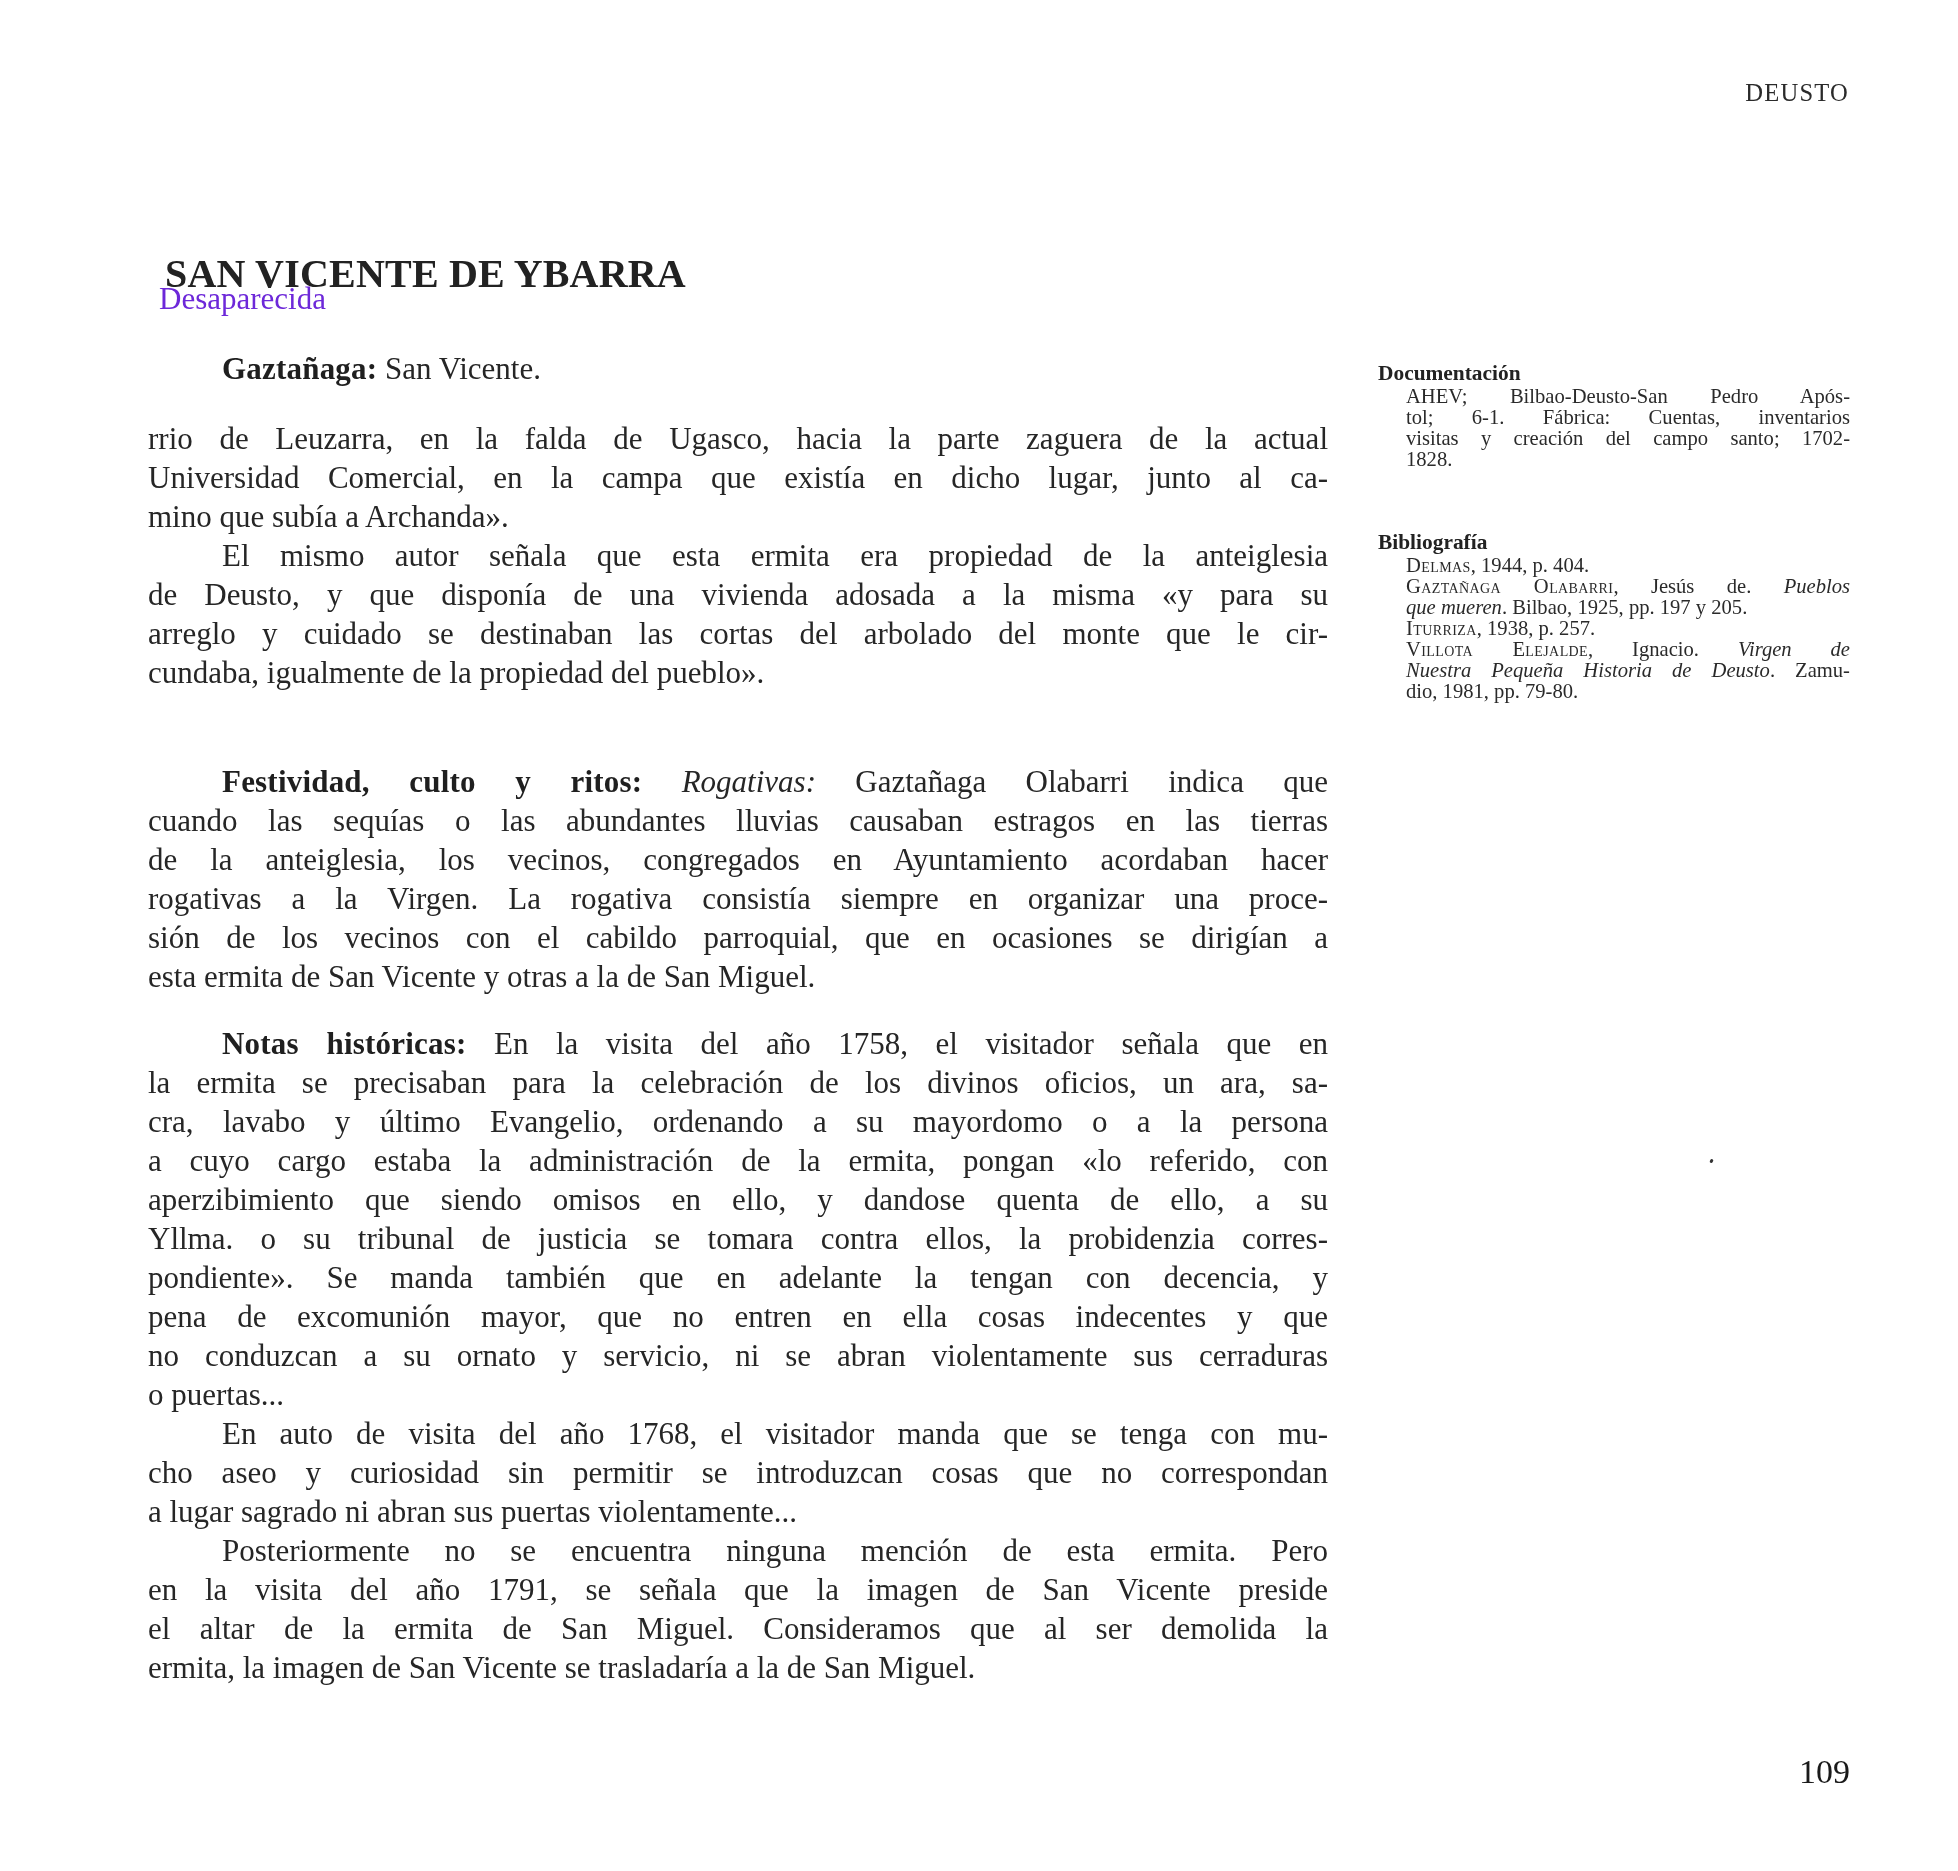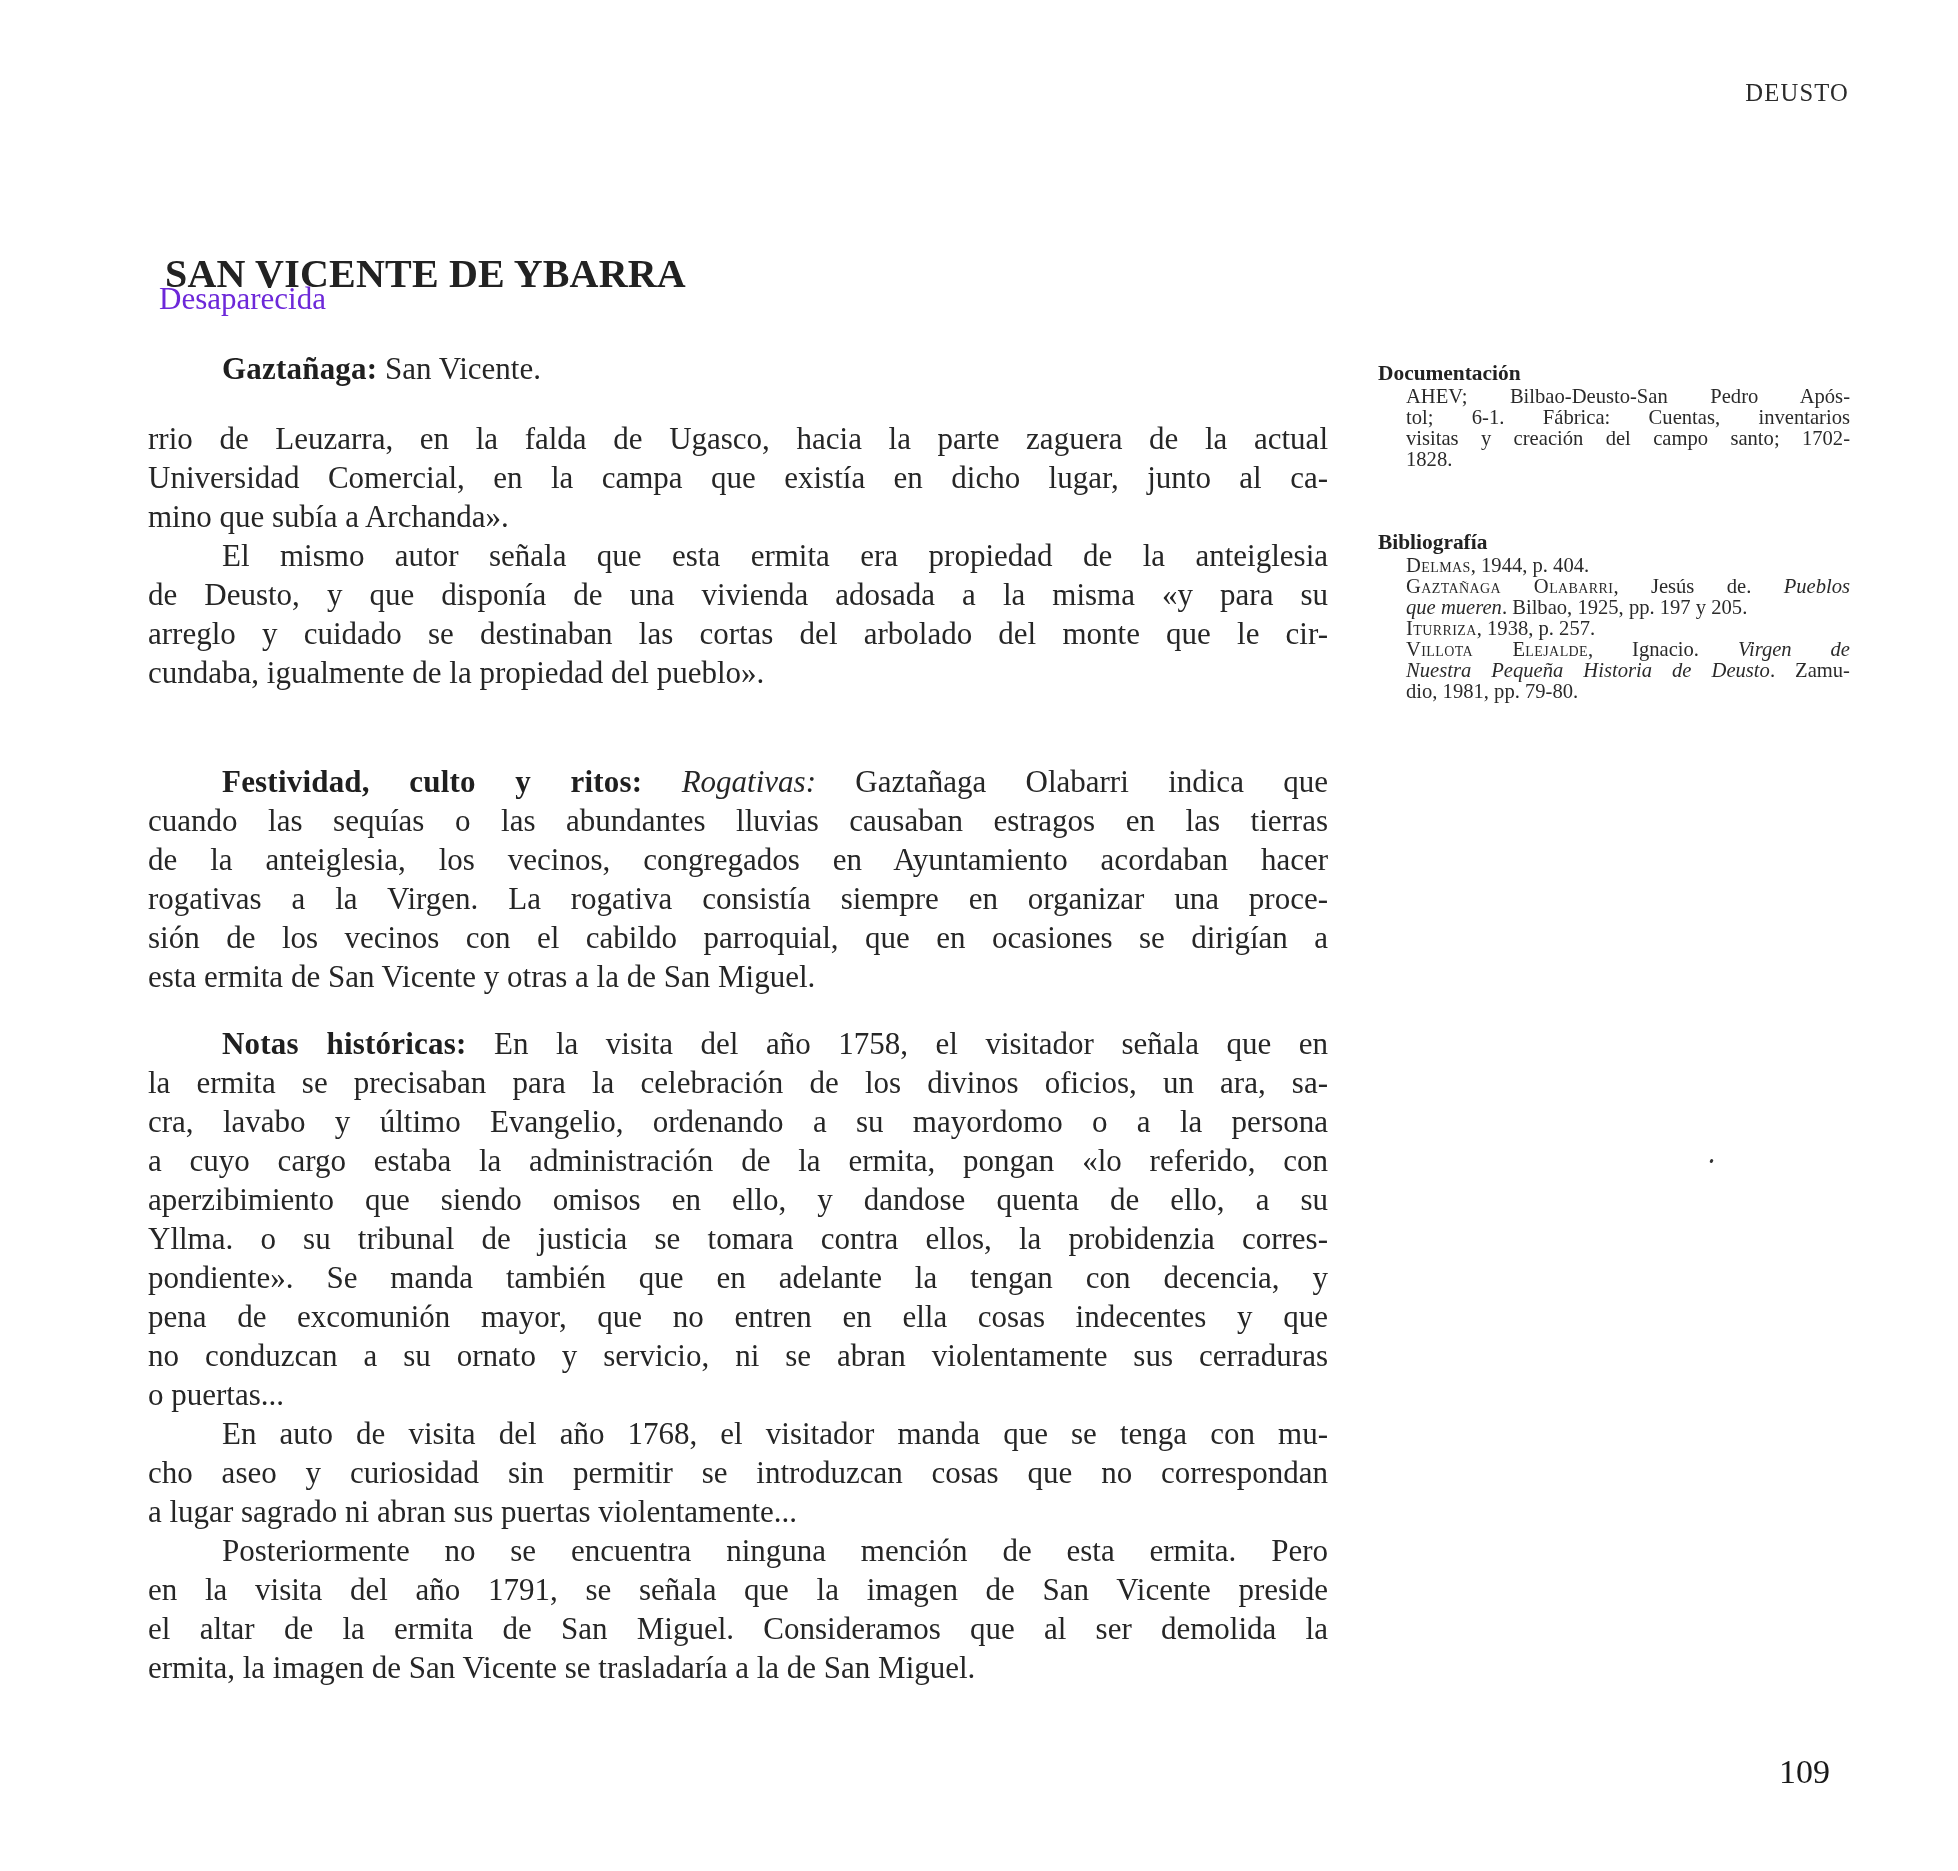--- a/index.html
+++ b/index.html
@@ -1,21 +1,21 @@
 <!DOCTYPE html>
 <html style="font-size:12.7px"><head>
   <meta charset="utf-8">
   <style>
     html, body { margin: 0; padding: 0; background: #ffffff; }
     body { width: 1959px; height: 1872px; position: relative; overflow: hidden;
            font-family: "Liberation Serif", "DejaVu Serif", serif; color: #1c1c1c; }
 
     .running-head { position: absolute; top: 79px; left: 1668px; width: 181px; text-align: right;
                     font-size: 24.6px; letter-spacing: 1.2px; color: #2a2a2a; }
-    .page-number { position: absolute; top: 1753px; left: 1779px; width: 91px; text-align: left;
+    .page-number { position: absolute; top: 1753px; left: 1779px; width: 91px; text-align: center;
                    font-size: 34px; color: #1a1a1a; }
 
     .title { position: absolute; top: 233px; left: 148px; font-size: 40px; font-weight: bold;
              letter-spacing: 0.2px; color: #222; white-space: nowrap; margin: 17px; }
     .subtitle { position: absolute; top: 281px; left: 159px; font-size: 31px; color: #6d28d9; white-space: nowrap; }
 
     .main { position: absolute; left: 148px; width: 1180px; font-size: 31px; color: #262626; }
     .line { height: 39px; line-height: 39px; white-space: nowrap; text-align: justify; text-align-last: justify;
             overflow: visible; }
     .line.last { text-align-last: left; }

